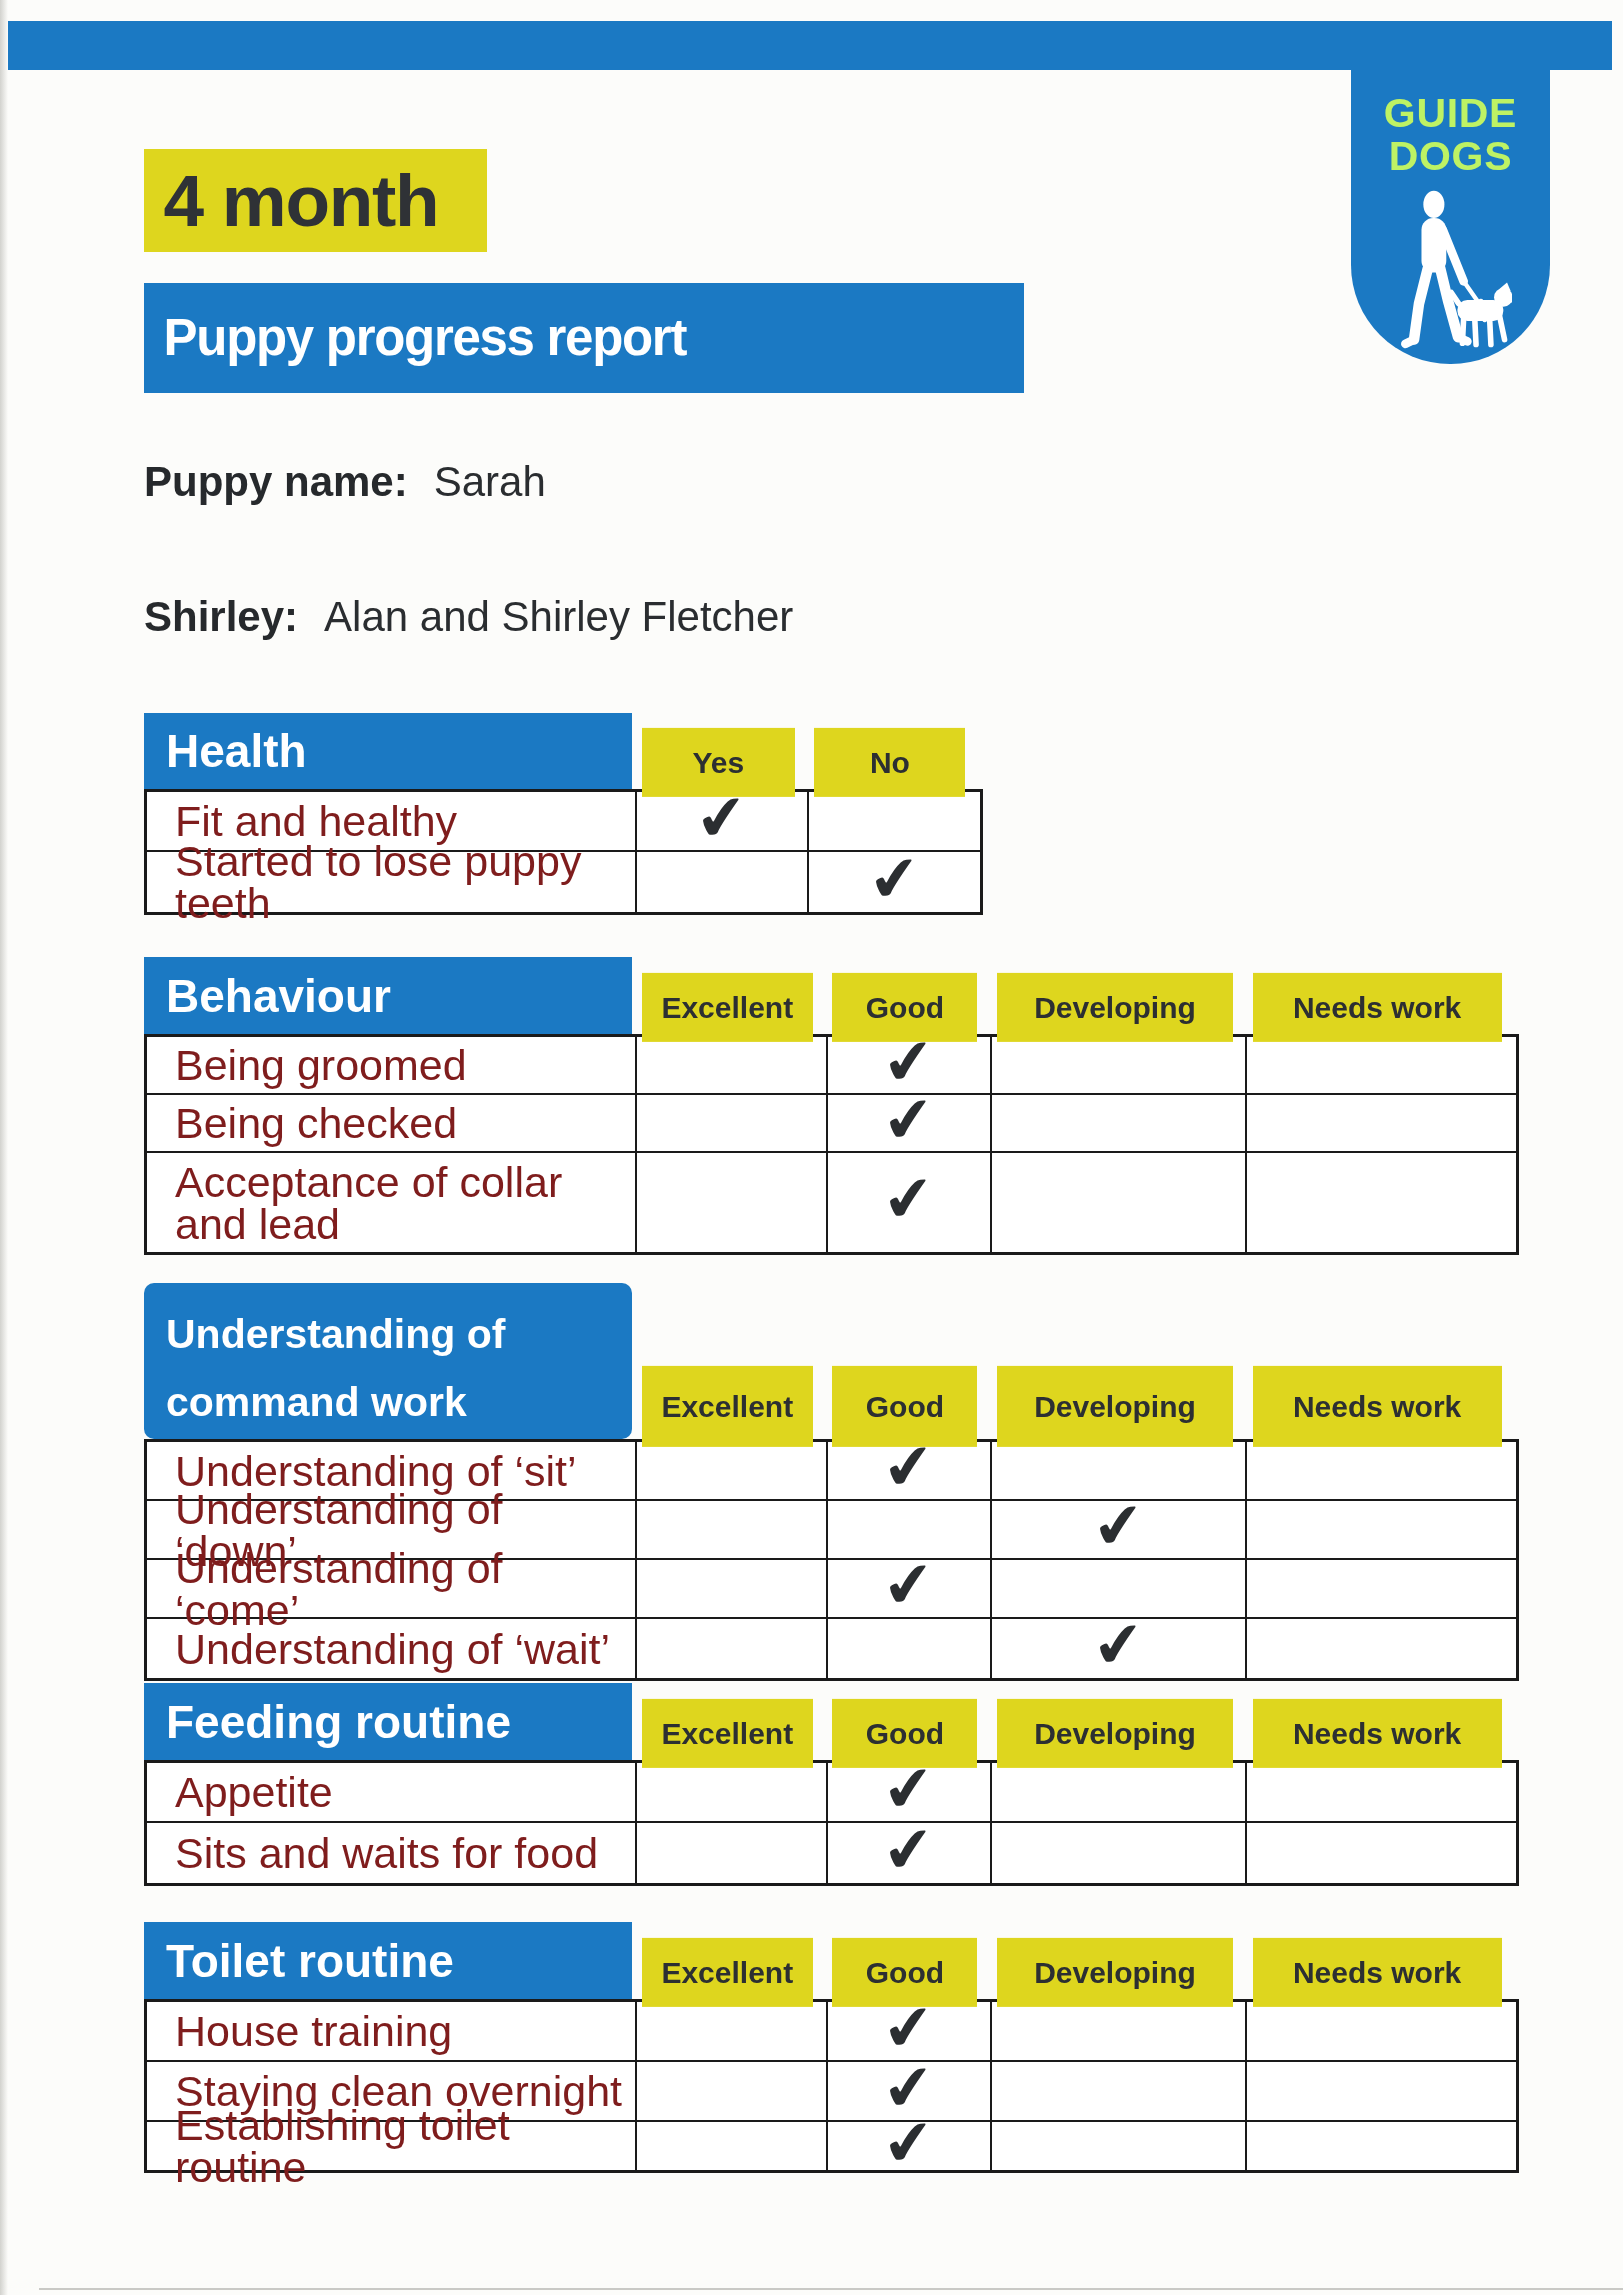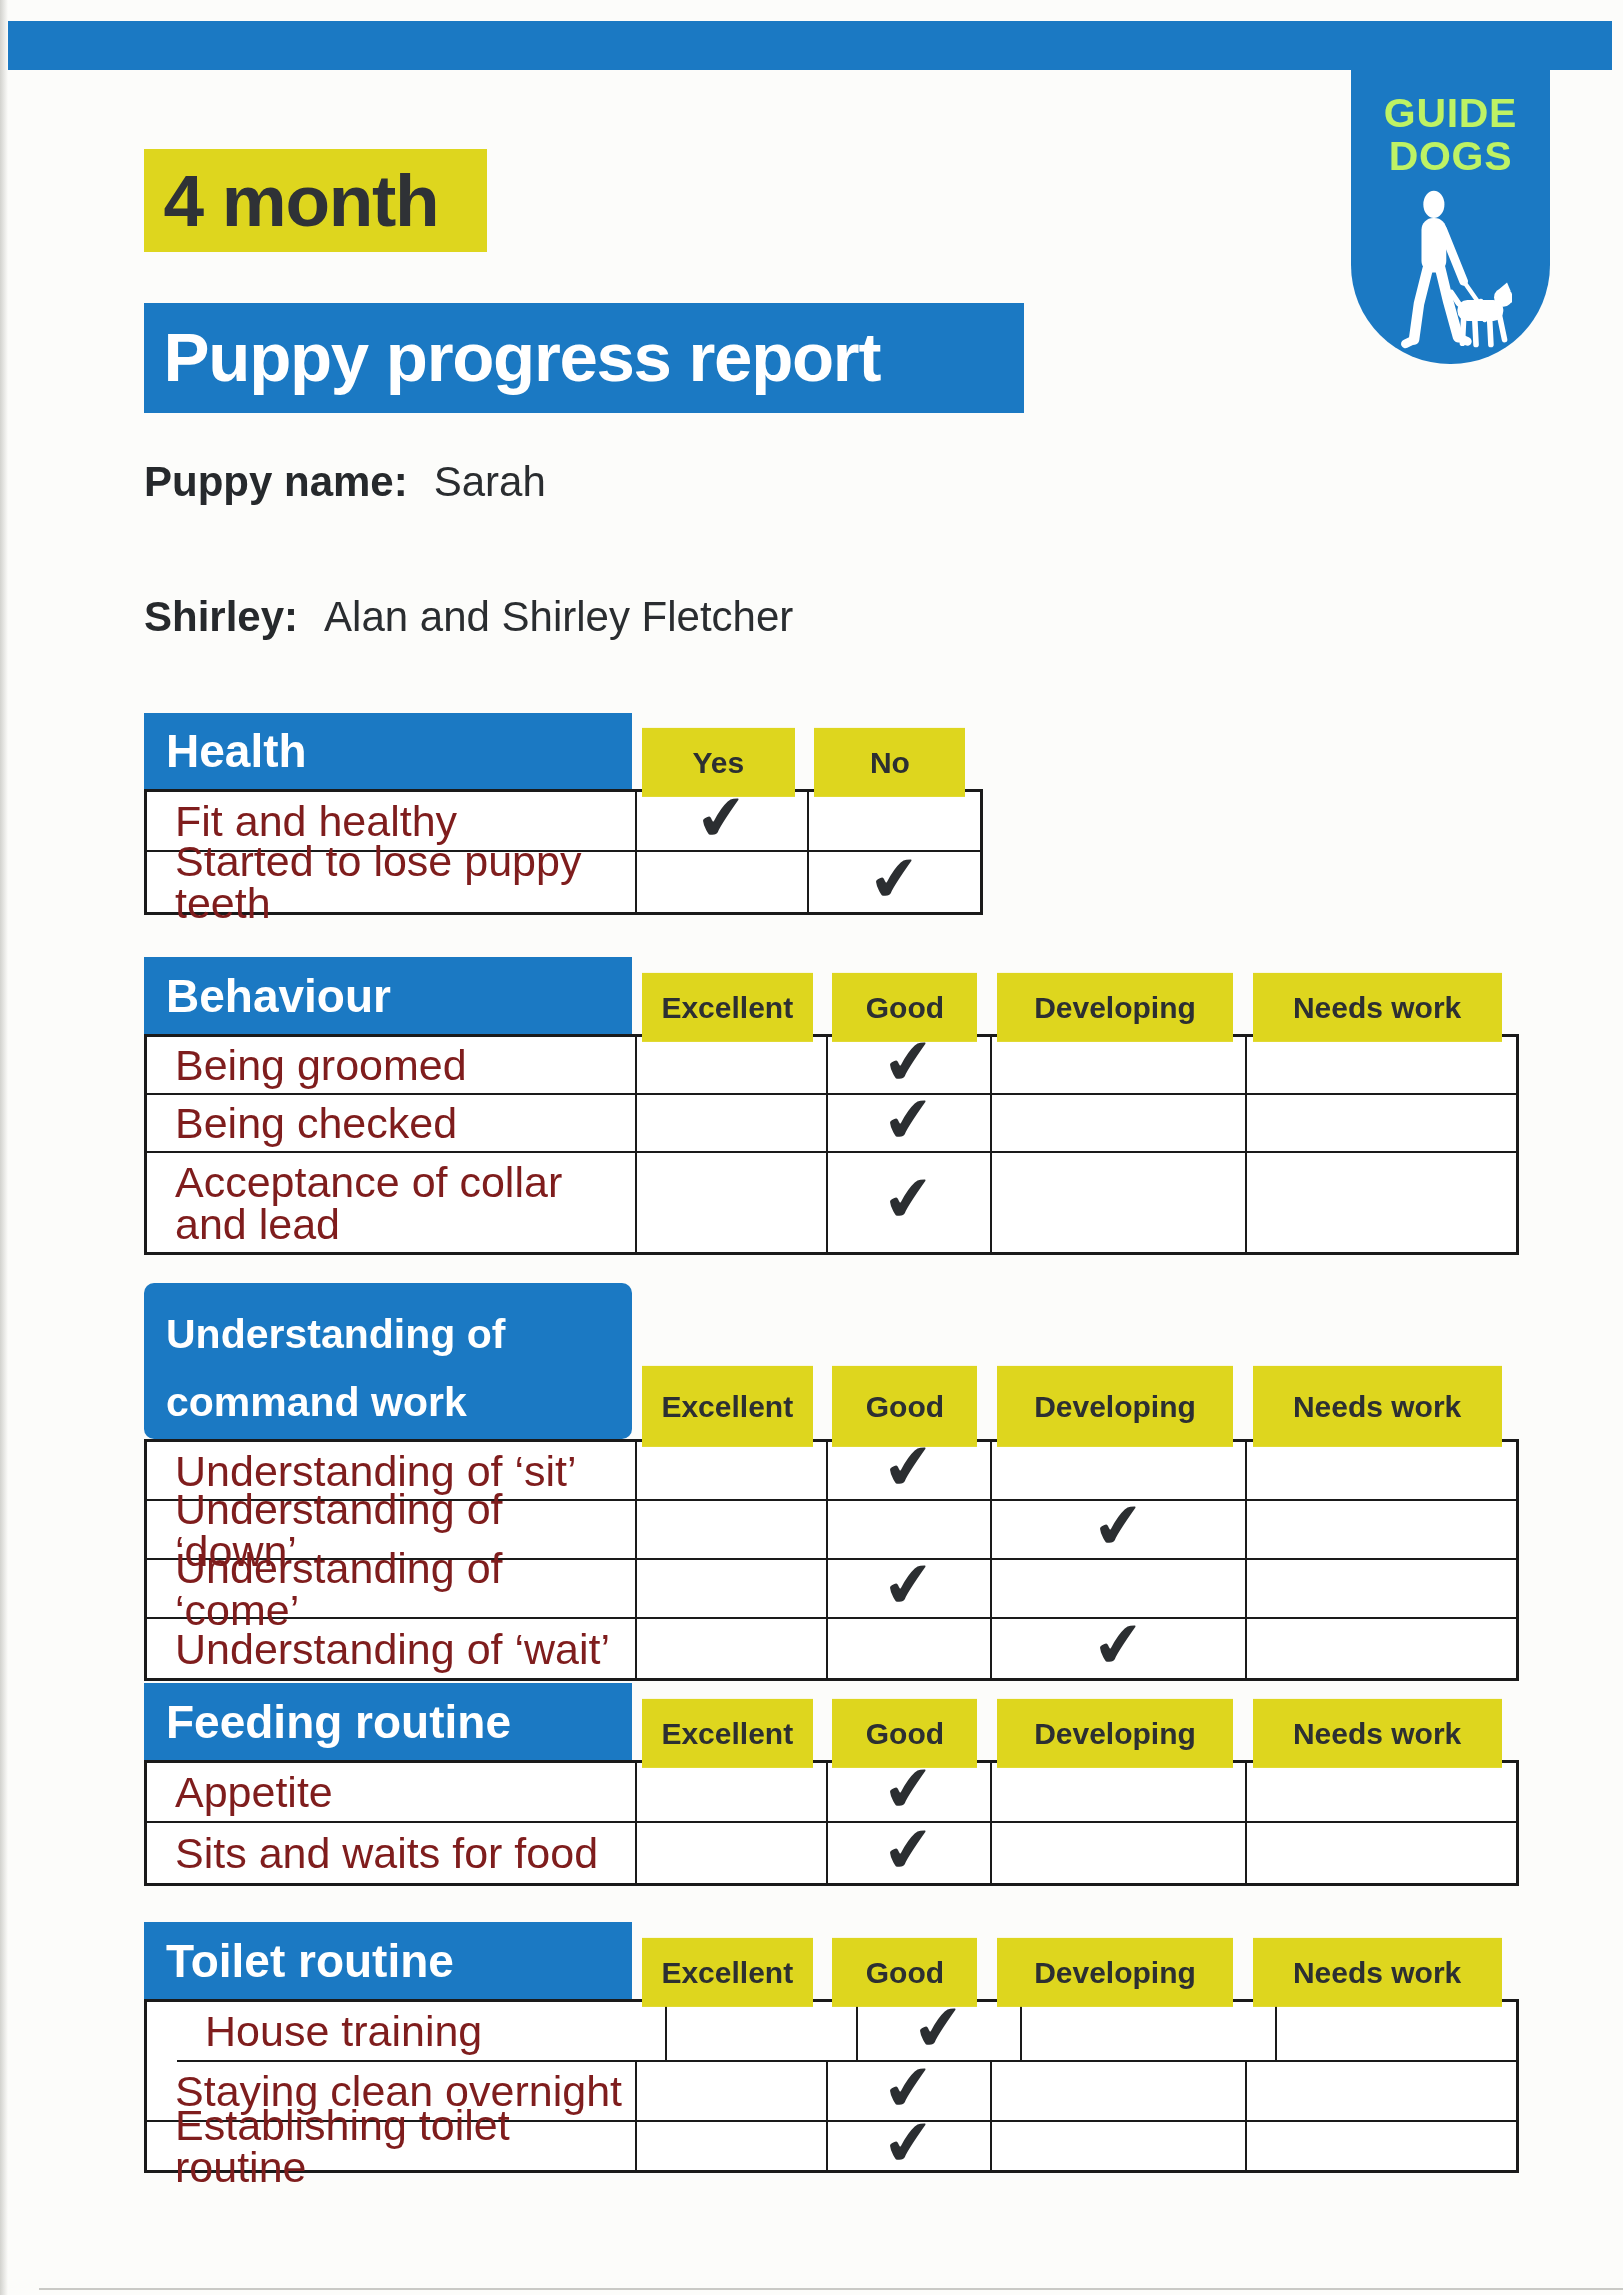--- a/index.html
+++ b/index.html
@@ -18,22 +18,22 @@
   .logo-text{position:absolute;top:71px;left:0;width:100%;text-align:center;
     color:#bef264;font-weight:bold;font-size:41px;line-height:43px;letter-spacing:0.7px;}
   .logo-text span{display:block;}
   .logo-svg{position:absolute;left:37px;top:169px;}
 
   
   .tag-month{position:absolute;left:144px;top:149px;width:343px;height:103px;
     background:var(--yellow,#ded61e);color:#2f3236;font-weight:bold;font-size:73px;
     line-height:103px;padding-left:19.6px;box-sizing:border-box;letter-spacing:-1.3px;}
   .title-box{position:absolute;left:144px;top:283px;width:880px;height:110px;
-    background:var(--blue,#1b79c3);color:#ffffff;font-weight:bold;font-size:69px;
-    line-height:110px;padding-left:19.6px;box-sizing:border-box;letter-spacing:-1.3px;margin-top:20px;}
+    background:var(--blue,#1b79c3);color:#ffffff;font-weight:bold;font-size:51px;
+    line-height:110px;padding-left:19.6px;box-sizing:border-box;letter-spacing:-1.3px;}
 
   
   .field{position:absolute;left:144px;height:55px;font-size:42px;line-height:55px;white-space:nowrap;}
   .field .flabel{font-weight:bold;color:#26292c;margin-right:26px;}
   .field .fvalue{color:#2a2d30;}
   .field-puppy{top:454px;}
   .field-sponsor{top:589px;}
 
   
   .ptable{position:absolute;left:144px;}
@@ -254,21 +254,21 @@
         <div class="thead" style="height: 77px;">
           <div class="ttitle" style="width: 488px; height: 77px; font-size: 46px;">
             <span>Toilet routine</span>
           </div>
           <div class="topt" style="width: 171px; margin: 0px 9.8px; height: 69px;">Excellent</div>
           <div class="topt" style="width: 145px; margin: 0px 9.8px; height: 69px;">Good</div>
           <div class="topt" style="width: 236px; margin: 0px 9.8px; height: 69px;">Developing</div>
           <div class="topt" style="width: 249px; margin: 0px 9.8px; height: 69px;">Needs work</div>
         </div>
         <div class="tbody" style="width: 1375px;">
-          <div class="trow" style="height: 60px; margin-left: 30px;">
+          <div class="trow" style="height: 60px;">
             <div class="tlabel" style="width: 488px;">House training</div>
             <div class="tcell" style="width: 191px;"></div>
             <div class="tcell" style="width: 164px;">
               <span class="check">✔</span>
             </div>
             <div class="tcell" style="width: 255px;"></div>
             <div class="tcell" style="flex: 1 1 0%;"></div>
           </div>
           <div class="trow" style="height: 60px;">
             <div class="tlabel" style="width: 488px;">Staying clean overnight</div>

